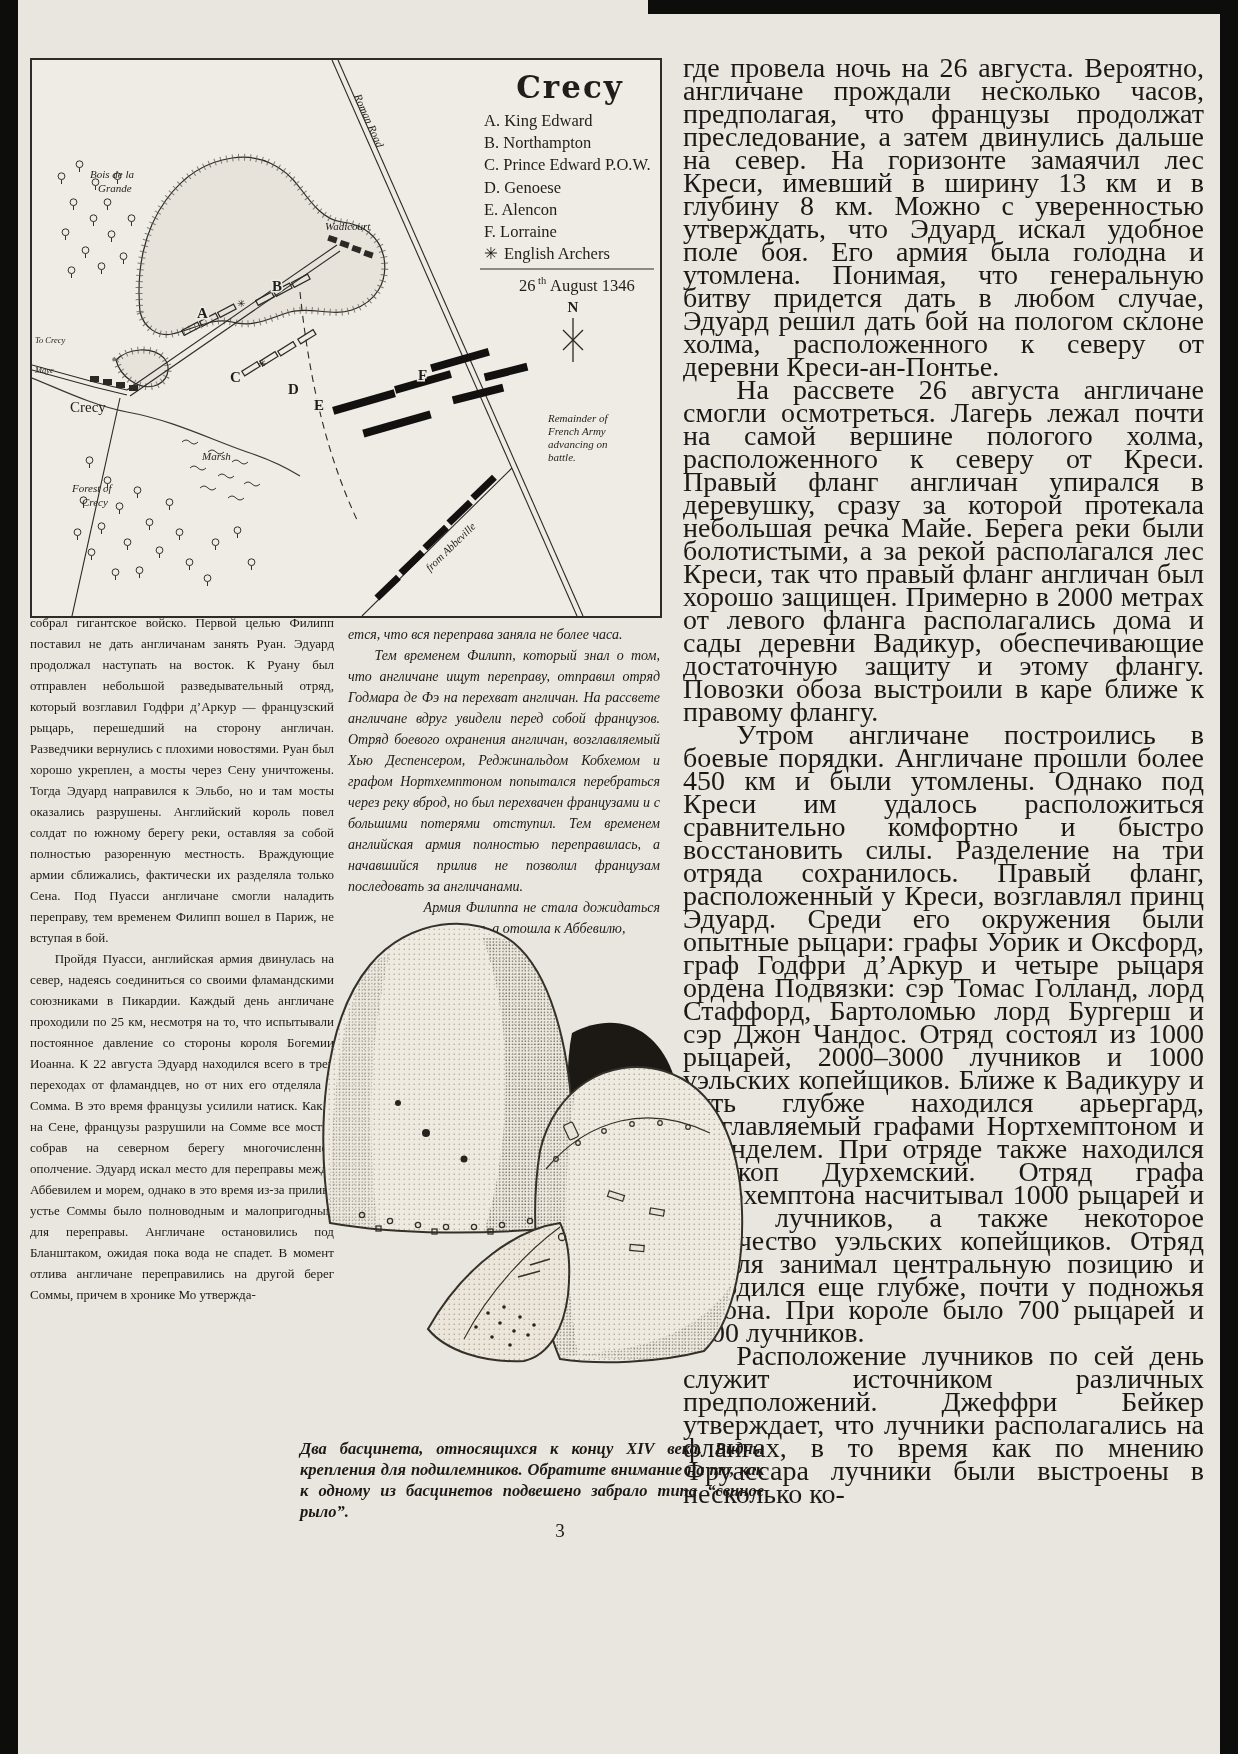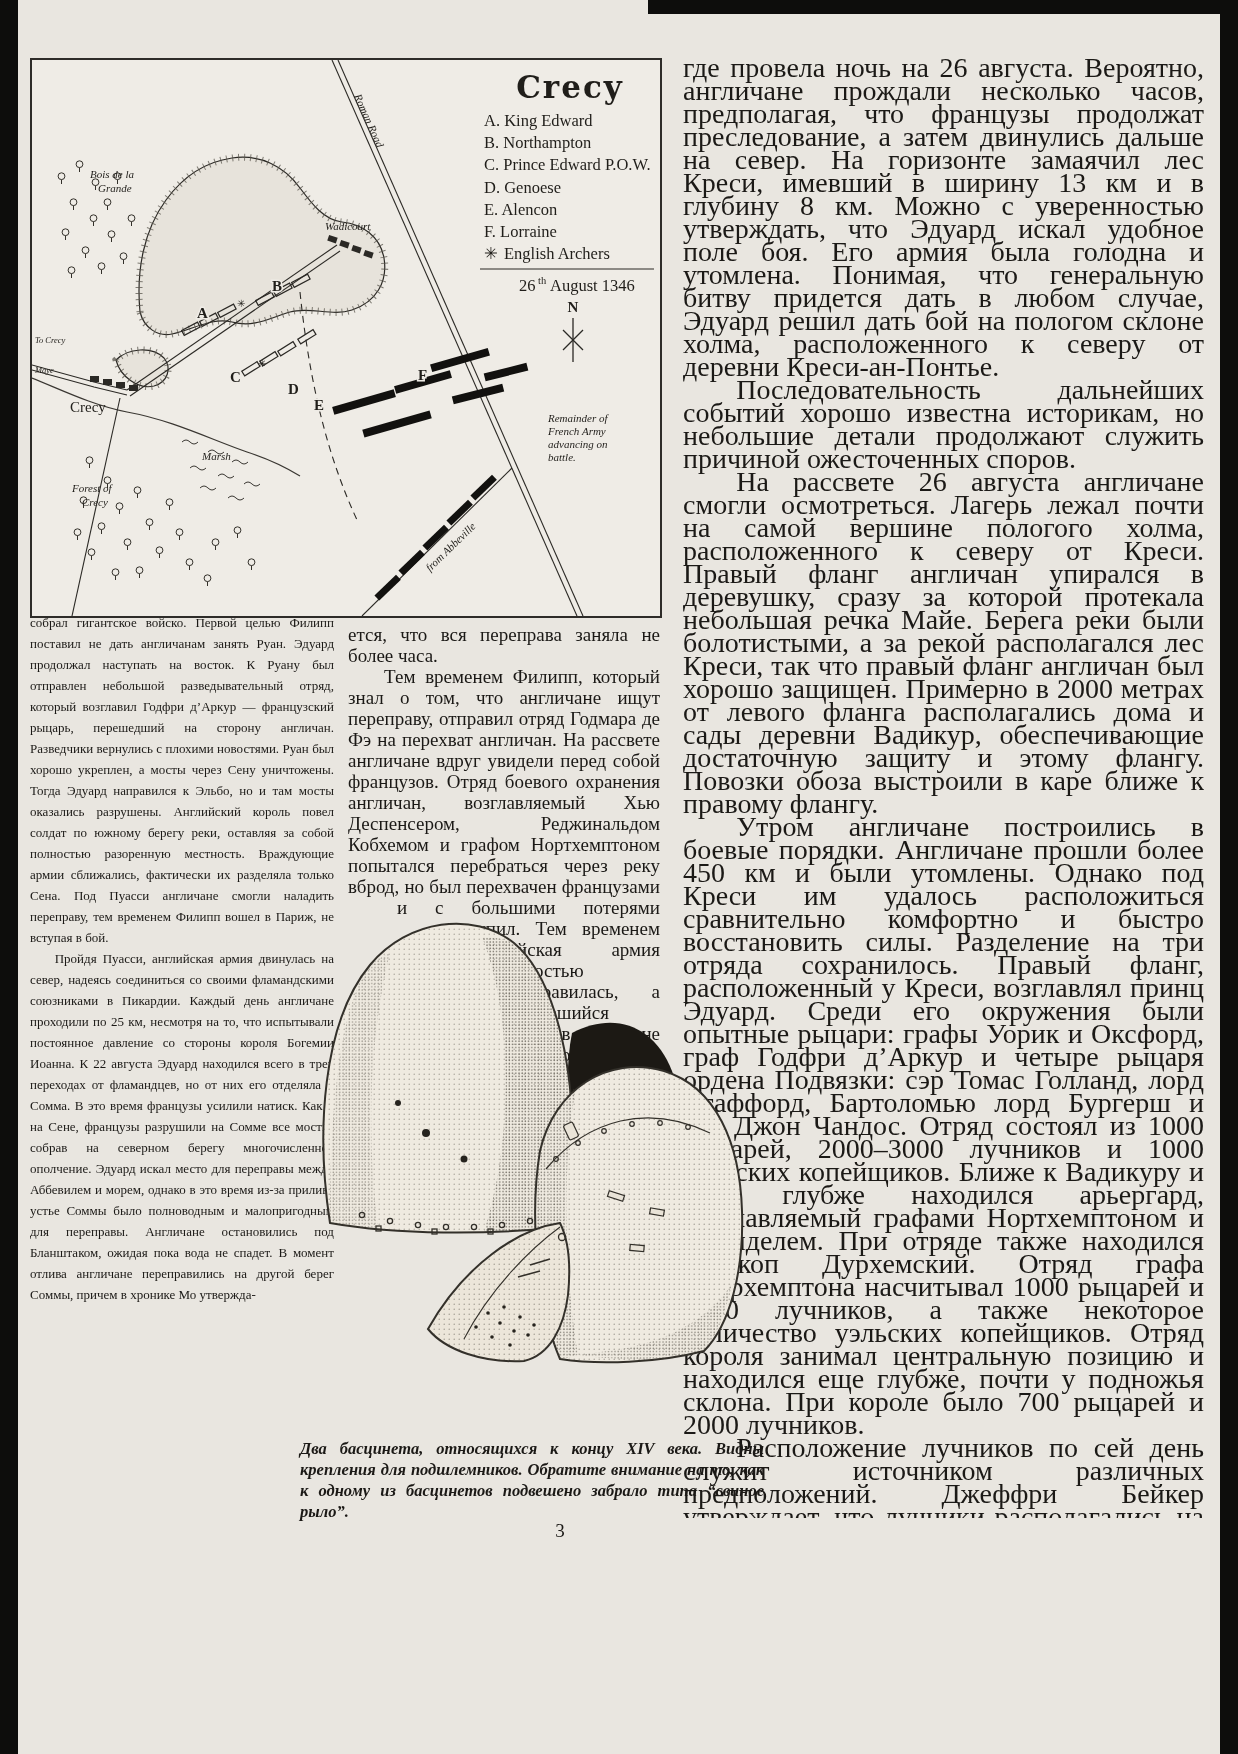--- a/index.html
+++ b/index.html
@@ -34,21 +34,21 @@
   .ubar{fill:#12110f;}
   .openrect{fill:none;stroke:#2b2925;stroke-width:1.2;}
   .vrect{fill:#2b2925;}
   .tree{stroke:#33302a;fill:none;stroke-width:1;}
   .marshline{stroke:#3a3732;stroke-width:1;fill:none;}
 
   .col{position:absolute;text-align:justify;overflow:hidden;}
   .col p{margin:0;text-indent:1.9em;}
   .col p.noind{text-indent:0;}
   #col-left{left:30px;top:612px;width:304px;height:892px;font-size:13px;line-height:21px;}
-  #col-mid{left:347px;top:624px;width:313px;height:892px;font-size:19px;line-height:21px;}
+  #col-mid{left:347px;top:624px;width:313px;height:892px;font-size:14px;line-height:21px;font-style:italic;}
   #col-right{left:683px;top:56px;width:521px;height:1462px;font-size:28px;line-height:23px;}
   .fl{float:left;clear:left;}
 
   #helmet-fig{position:absolute;left:278px;top:893px;width:475px;height:535px;}
   #helmet-fig svg{display:block;width:100%;height:100%;}
 
   #caption{
     position:absolute;left:300px;top:1426px;width:464px;
     font-size:16.5px;line-height:21px;font-weight:bold;font-style:italic;
     text-align:justify;
@@ -255,21 +255,20 @@
   <div class="fl" style="height:26px;width:148px"></div>
   <div class="fl" style="height:52px;width:165px"></div>
   <div class="fl" style="height:330px;width:178px"></div>
   <p class="noind">ется, что вся переправа заняла не более часа.</p>
   <p>Тем временем Филипп, который знал о том, что англичане ищут переправу, отправил отряд Годмара де Фэ на перехват англичан. На рассвете англичане вдруг увидели перед собой французов. Отряд боевого охранения англичан, возглавляемый Хью Деспенсером, Реджинальдом Кобхемом и графом Нортхемптоном попытался перебраться через реку вброд, но был перехвачен французами и с большими потерями отступил. Тем временем английская армия полностью переправилась, а начавшийся прилив не позволил французам последовать за англичанами.</p>
   <p>Армия Филиппа не стала дожидаться отлива, а отошла к Аббевилю,</p>
 </div>
 
 <div class="col" id="col-right">
   <p class="noind">где провела ночь на 26 августа. Вероятно, англичане прождали несколько часов, предполагая, что французы продолжат преследование, а затем двинулись дальше на север. На горизонте замаячил лес Креси, имевший в ширину 13 км и в глубину 8 км. Можно с уверенностью утверждать, что Эдуард искал удобное поле боя. Его армия была голодна и утомлена. Понимая, что генеральную битву придется дать в любом случае, Эдуард решил дать бой на пологом склоне холма, расположенного к северу от деревни Креси-ан-Понтье.</p>
-  <p>Последовательность дальнейших событий хорошо известна историкам, но небольшие детали продолжают служить причиной ожесточенных споров.</p>
   <p>На рассвете 26 августа англичане смогли осмотреться. Лагерь лежал почти на самой вершине пологого холма, расположенного к северу от Креси. Правый фланг англичан упирался в деревушку, сразу за которой протекала небольшая речка Майе. Берега реки были болотистыми, а за рекой располагался лес Креси, так что правый фланг англичан был хорошо защищен. Примерно в 2000 метрах от левого фланга располагались дома и сады деревни Вадикур, обеспечивающие достаточную защиту и этому флангу. Повозки обоза выстроили в каре ближе к правому флангу.</p>
   <p>Утром англичане построились в боевые порядки. Англичане прошли более 450 км и были утомлены. Однако под Креси им удалось расположиться сравнительно комфортно и быстро восстановить силы. Разделение на три отряда сохранилось. Правый фланг, расположенный у Креси, возглавлял принц Эдуард. Среди его окружения были опытные рыцари: графы Уорик и Оксфорд, граф Годфри д’Аркур и четыре рыцаря ордена Подвязки: сэр Томас Голланд, лорд Стаффорд, Бартоломью лорд Бургерш и сэр Джон Чандос. Отряд состоял из 1000 рыцарей, 2000–3000 лучников и 1000 уэльских копейщиков. Ближе к Вадикуру и чуть глубже находился арьергард, возглавляемый графами Нортхемптоном и Арунделем. При отряде также находился епископ Дурхемский. Отряд графа Нотрхемптона насчитывал 1000 рыцарей и 3000 лучников, а также некоторое количество уэльских копейщиков. Отряд короля занимал центральную позицию и находился еще глубже, почти у подножья склона. При короле было 700 рыцарей и 2000 лучников.</p>
   <p>Расположение лучников по сей день служит источником различных предположений. Джеффри Бейкер утверждает, что лучники располагались на флангах, в то время как по мнению Фруассара лучники были выстроены в несколько ко-</p>
 </div>
 
 <div id="helmet-fig">
   <svg viewBox="0 0 475 535">
     <defs>
       <pattern id="st1" width="5" height="5" patternUnits="userSpaceOnUse">
         <circle cx="1.2" cy="1.2" r="0.7" fill="#4a453c"></circle>

